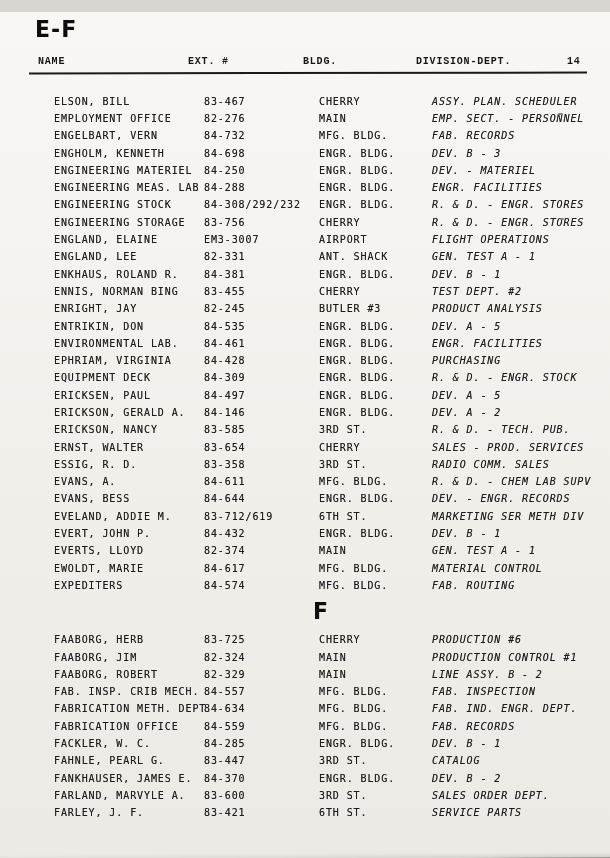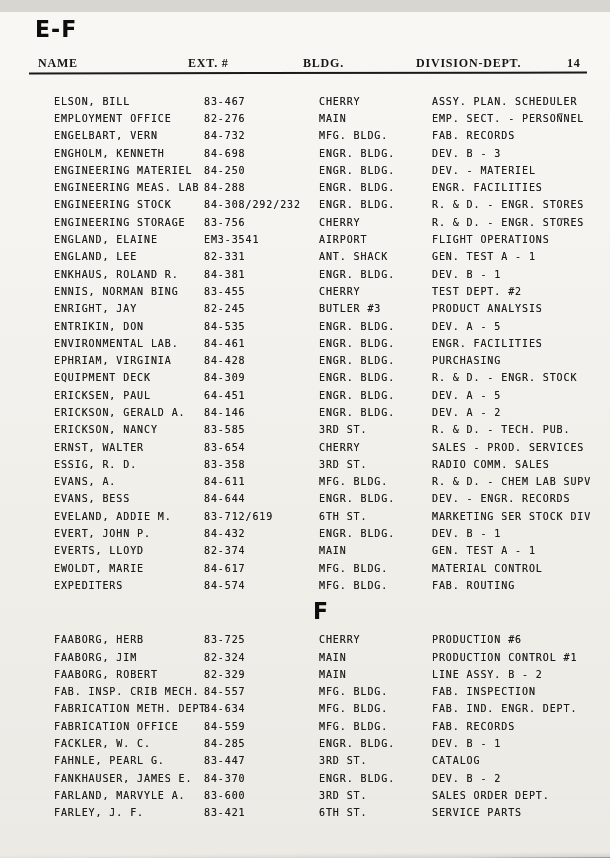--- a/index.html
+++ b/index.html
@@ -14,43 +14,43 @@
   }
   .page-title {
     position:absolute; top:5px; left:35px;
     font-family:"DejaVu Sans", sans-serif; font-weight:bold;
     font-size:22px; letter-spacing:1px; color:#0d0d0d;
     transform: scaleY(1.03);
   }
   .header-row { position:absolute; top:44px; left:0; width:100%; height:16px; }
   .hcol {
     position:absolute; top:0;
-    font-family:Liberation Serif, serif; font-weight:bold;
-    font-size:12px; letter-spacing:0.8px; color:#161616; white-space:pre;
+    font-family:Liberation Mono, monospace; font-weight:bold;
+    font-size:10px; letter-spacing:0.8px; color:#161616; white-space:pre;
   }
   .h-name { left:38px; }
   .h-ext  { left:188px; }
   .h-bldg { left:303px;text-align:center; }
   .h-div  { left:416px; }
   .h-page { left:567px; }
   .rule {
     position:absolute; top:60px; left:29px; width:558px; height:2px;
     background:#1a1a1a; transform: rotate(-0.08deg);
   }
   .rows { position:absolute; top:80px; left:16px; width:100%; }
   .row { position:relative; height:17.3px; }
   .cell {
     position:absolute; top:50%; transform:translateY(-50%);
     font-size:10px; letter-spacing:0.9px; white-space:pre; color:var(--ink);
     text-shadow: 0 0 0.3px rgba(20,20,20,0.55);
   }
   .cell.name { left:38px; }
   .cell.ext  { left:188px; }
   .cell.bldg { left:303px; }
-  .cell.dept { left:416px; }
+  .cell.dept { left:416px;font-style:italic; }
   .section-letter {
     height:37px; padding-top:5px; box-sizing:border-box;
     text-align:center; font-family:"DejaVu Sans", sans-serif;
     font-weight:bold; font-size:22px; color:#0d0d0d; letter-spacing:1px;
     transform: scaleY(1.03);
   }
   .speck { position:absolute; background:#8a8880; border-radius:1px; }
   .speck-1 { left:558px; top:101px; width:5px; height:2px; }
   .speck-2 { left:560px; top:206px; width:4px; height:2px; }
   .bottom-edge {
@@ -120,21 +120,21 @@
         <span class="cell dept">R. &amp; D. - ENGR. STORES</span>
       </div>
       <div class="row">
         <span class="cell name">ENGINEERING STORAGE</span>
         <span class="cell ext">83-756</span>
         <span class="cell bldg">CHERRY</span>
         <span class="cell dept">R. &amp; D. - ENGR. STORES</span>
       </div>
       <div class="row">
         <span class="cell name">ENGLAND, ELAINE</span>
-        <span class="cell ext">EM3-3541</span>
+        <span class="cell ext">EM3-3007</span>
         <span class="cell bldg">AIRPORT</span>
         <span class="cell dept">FLIGHT OPERATIONS</span>
       </div>
       <div class="row">
         <span class="cell name">ENGLAND, LEE</span>
         <span class="cell ext">82-331</span>
         <span class="cell bldg">ANT. SHACK</span>
         <span class="cell dept">GEN. TEST A - 1</span>
       </div>
       <div class="row">
@@ -174,21 +174,21 @@
         <span class="cell dept">PURCHASING</span>
       </div>
       <div class="row">
         <span class="cell name">EQUIPMENT DECK</span>
         <span class="cell ext">84-309</span>
         <span class="cell bldg">ENGR. BLDG.</span>
         <span class="cell dept">R. &amp; D. - ENGR. STOCK</span>
       </div>
       <div class="row">
         <span class="cell name">ERICKSEN, PAUL</span>
-        <span class="cell ext">64-451</span>
+        <span class="cell ext">84-497</span>
         <span class="cell bldg">ENGR. BLDG.</span>
         <span class="cell dept">DEV. A - 5</span>
       </div>
       <div class="row">
         <span class="cell name">ERICKSON, GERALD A.</span>
         <span class="cell ext">84-146</span>
         <span class="cell bldg">ENGR. BLDG.</span>
         <span class="cell dept">DEV. A - 2</span>
       </div>
       <div class="row">
@@ -218,21 +218,21 @@
       <div class="row">
         <span class="cell name">EVANS, BESS</span>
         <span class="cell ext">84-644</span>
         <span class="cell bldg">ENGR. BLDG.</span>
         <span class="cell dept">DEV. - ENGR. RECORDS</span>
       </div>
       <div class="row">
         <span class="cell name">EVELAND, ADDIE M.</span>
         <span class="cell ext">83-712/619</span>
         <span class="cell bldg">6TH ST.</span>
-        <span class="cell dept">MARKETING SER STOCK DIV</span>
+        <span class="cell dept">MARKETING SER METH DIV</span>
       </div>
       <div class="row">
         <span class="cell name">EVERT, JOHN P.</span>
         <span class="cell ext">84-432</span>
         <span class="cell bldg">ENGR. BLDG.</span>
         <span class="cell dept">DEV. B - 1</span>
       </div>
       <div class="row">
         <span class="cell name">EVERTS, LLOYD</span>
         <span class="cell ext">82-374</span>

